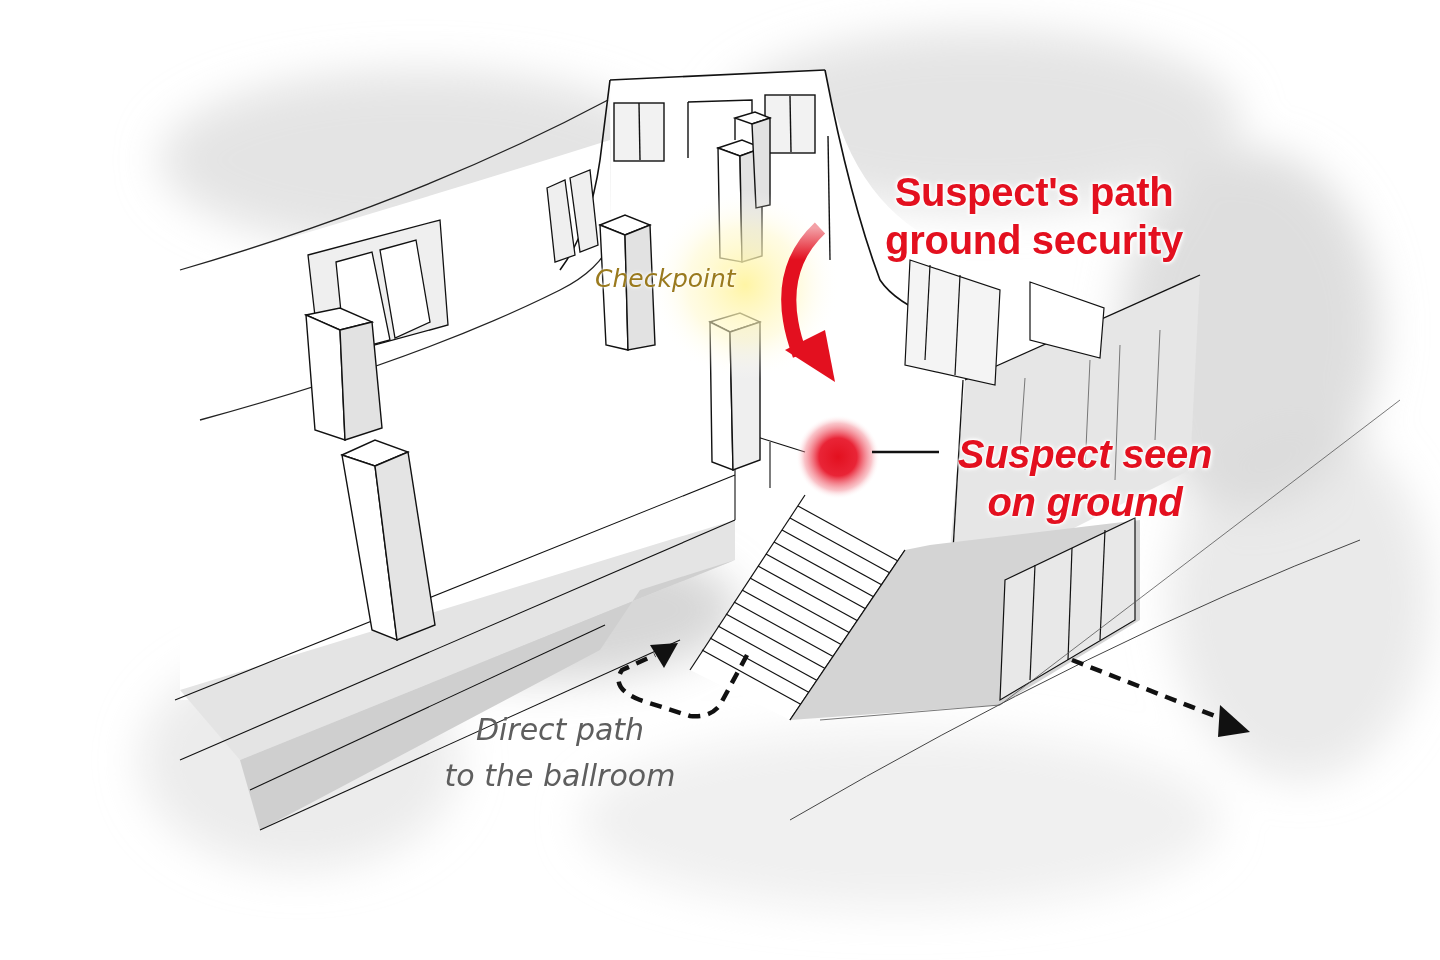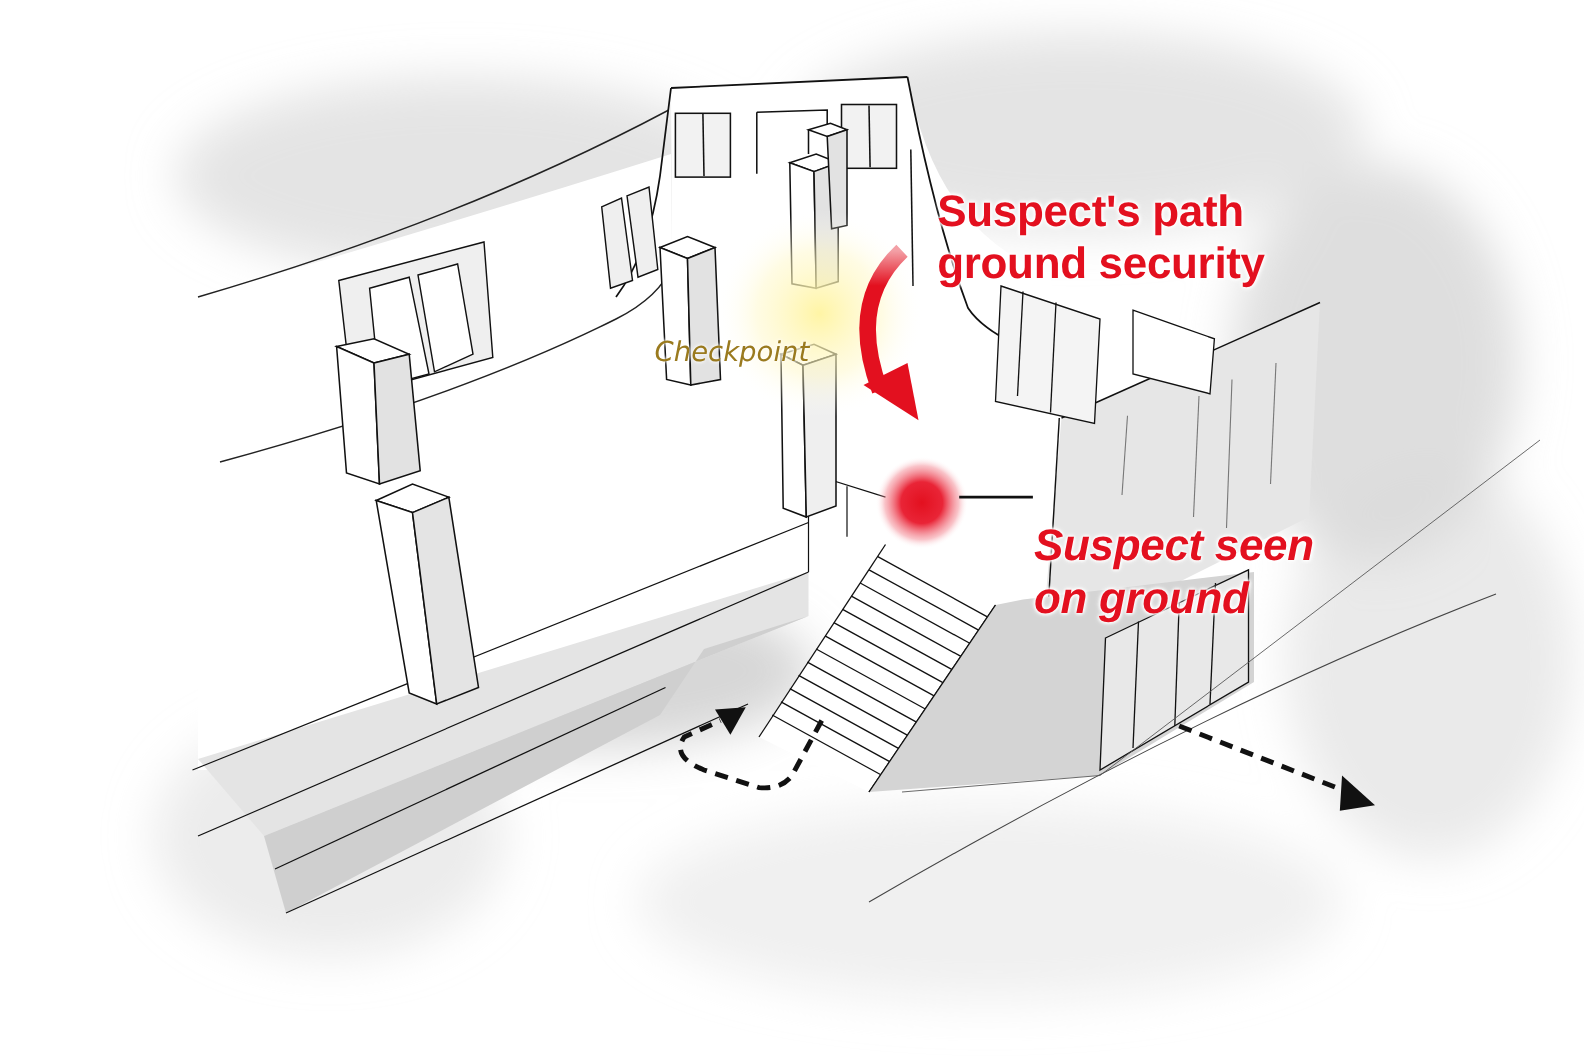--- a/index.html
+++ b/index.html
@@ -5,38 +5,38 @@
     html, body { margin: 0; padding: 0; background: #ffffff; }
     body { width: 1440px; height: 960px; position: relative; overflow: hidden; font-family: "Liberation Sans", sans-serif; }
     #stage { position: absolute; left: 0; top: 0; width: 1440px; height: 960px; }
     #stage svg { position: absolute; left: 0; top: 0; }
     .label { position: absolute; white-space: nowrap; }
     .red-title {
       font-family: "Liberation Sans", sans-serif;
       font-weight: 700;
       font-size: 40px;
       line-height: 48px;
+      text-align: center;
       text-shadow: 0 0 3px #fff, 0 0 3px #fff, 0 0 4px #fff, 0 0 6px #fff;
       letter-spacing: -0.3px;
     }
-    .red-italic { font-style: italic; margin-top: 42px; }
+    .red-italic { font-style: italic; }
     .gray-label {
       font-family: "DejaVu Sans", sans-serif;
       font-style: italic;
       font-size: 30px;
       line-height: 46px;
       text-align: center;
       font-weight: 300;
     }
     .checkpoint {
       font-family: "DejaVu Sans", sans-serif;
       font-style: italic;
       font-size: 25px;
       text-shadow: 0 0 3px #fff, 0 0 5px #fff;
-      margin-top: 41px;
     }
   </style>
 </head>
 <body>
 
 <div id="stage">
   <svg width="1440" height="960" viewBox="0 0 1440 960">
     <defs>
       <radialGradient id="glowY" cx="50%" cy="50%" r="50%">
         <stop offset="0%" stop-color="#fff4a0" stop-opacity="0.95"></stop>
@@ -226,14 +226,18 @@
     <div>ground security</div>
   </div>
 
   <div class="label red-title red-italic" style="left: 940px; top: 430px; width: 290px; color: #e3101f;">
     <div>Suspect seen</div>
     <div>on ground</div>
   </div>
 
   <div class="label checkpoint" style="left: 595px; top: 264px; color: #9a7a1e;">Checkpoint</div>
 
+  <div class="label gray-label" style="left: 420px; top: 707px; width: 280px; color: #5e5e5e;">
+    <div>Direct path</div>
+    <div>to the ballroom</div>
+  </div>
 
 </div>
 
 </body></html>

